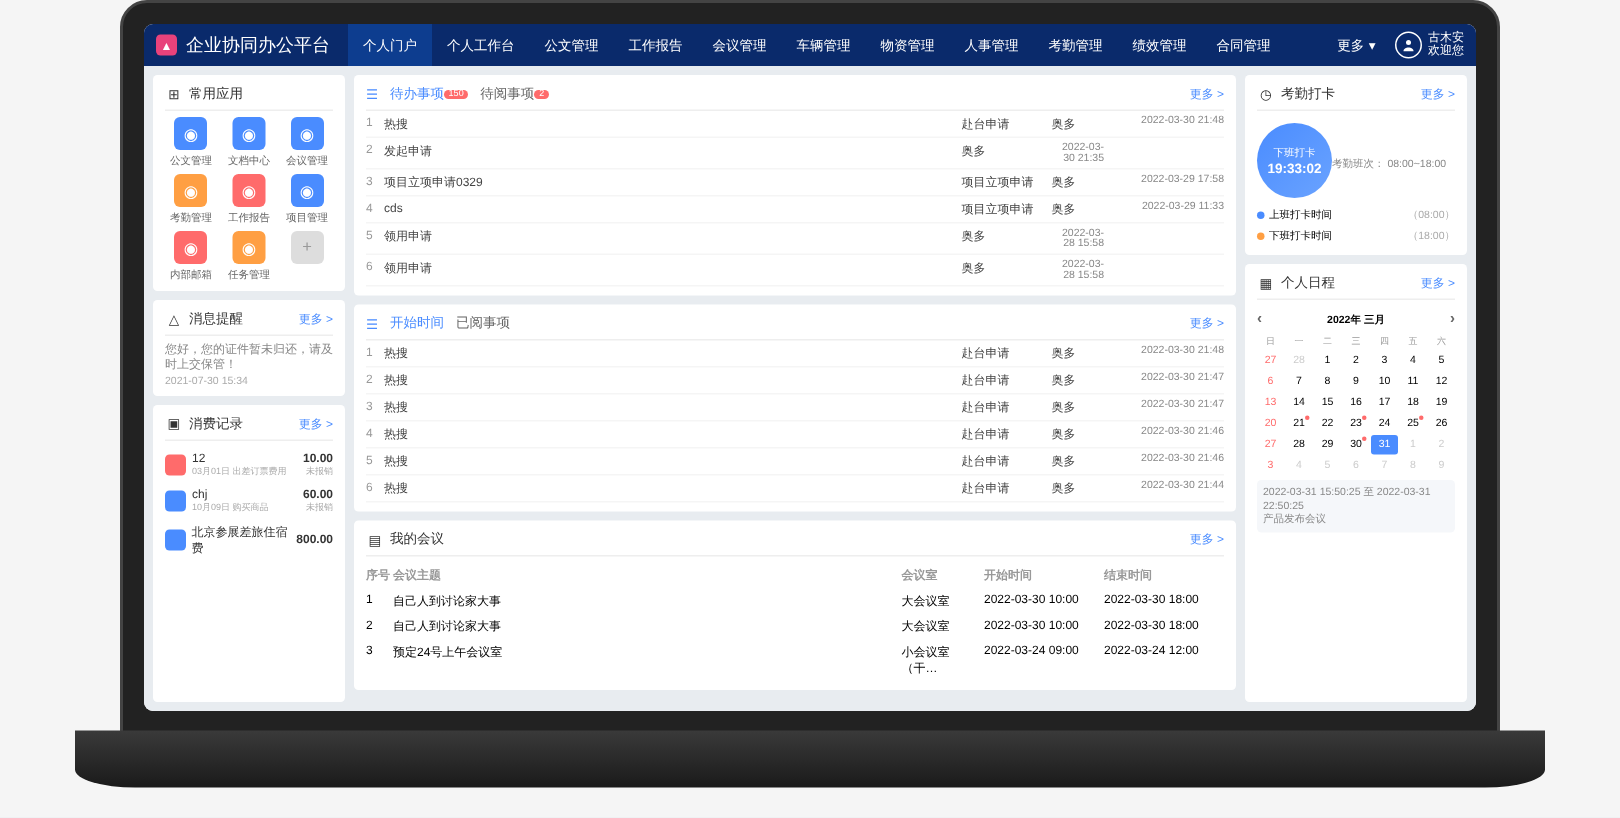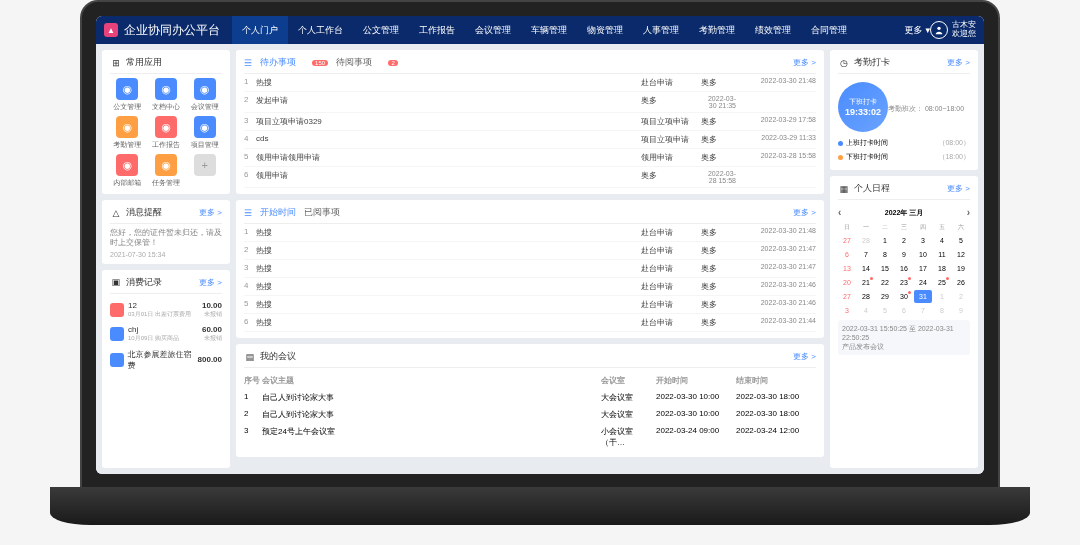--- a/index.html
+++ b/index.html
@@ -6,21 +6,21 @@
 body{background:#f5f5f5;width:1080px;height:545px;overflow:hidden;position:relative}
 .laptop{position:absolute;top:0;left:80px;width:920px;height:490px;background:#222;border-radius:18px 18px 0 0;padding:14px;border:2px solid #444}
 .screen{width:100%;height:100%;background:#fff;border-radius:6px;overflow:hidden;display:flex;flex-direction:column}
 .header{background:#0a2a6b;height:28px;display:flex;align-items:center;color:#fff;font-size:10px;padding:0 8px}
 .logo{width:14px;height:14px;background:#e8427b;border-radius:3px;margin-right:6px;display:flex;align-items:center;justify-content:center;font-size:8px}
 .brand{font-size:12px;font-weight:normal;margin-right:12px}
 .nav{display:flex;gap:0;flex:1}
 .nav-item{padding:0 10px;height:44px;display:flex;align-items:center;cursor:pointer;font-size:9px}
 .nav-item.active{background:#0d3d8f}
 .more{display:flex;align-items:center;gap:3px;font-size:9px}
-.user{display:flex;align-items:center;gap:4px;margin-left:0}
+.user{display:flex;align-items:center;gap:4px;margin-left:13px}
 .avatar{width:18px;height:18px;border:1.5px solid #fff;border-radius:50%;display:flex;align-items:center;justify-content:center}
 .avatar svg{width:10px;height:10px;fill:#fff}
 .uname{font-size:8px;line-height:1.1}
 .content{flex:1;background:#e8ecf0;padding:6px;display:grid;grid-template-columns:128px 1fr 148px;gap:6px;overflow:hidden}
 .card{background:#fff;border-radius:3px;padding:6px 8px}
 .card-h{display:flex;align-items:center;font-size:9px;color:#333;padding-bottom:4px;border-bottom:1px solid #eee;margin-bottom:4px}
 .card-h .title{font-weight:500}
 .card-h .ico{width:12px;height:12px;margin-right:4px;display:flex;align-items:center;justify-content:center}
 .more-link{margin-left:auto;color:#4a8cff;font-size:8px;cursor:pointer}
 .left{display:flex;flex-direction:column;gap:6px}
@@ -34,21 +34,21 @@
 .exp{display:flex;align-items:center;justify-content:space-between;padding:3px 0;font-size:8px}
 .exp-ic{width:14px;height:14px;border-radius:3px;margin-right:4px}
 .exp-l{display:flex;align-items:center;flex:1}
 .exp-name{color:#333}
 .exp-sub{font-size:6px;color:#aaa}
 .exp-r{text-align:right}
 .exp-amt{font-weight:bold;color:#333}
 .exp-st{font-size:6px;color:#aaa}
 .mid{display:flex;flex-direction:column;gap:6px;overflow:hidden}
 .tabs{display:flex;gap:8px;font-size:9px;border-bottom:1px solid #eee;padding-bottom:4px;align-items:center}
-.tab{color:#666;cursor:pointer;display:flex;align-items:center;gap:16px}
+.tab{color:#666;cursor:pointer;display:flex;align-items:center;gap:0}
 .tab.active{color:#4a8cff;font-weight:500}
 .badge{background:#ff6b6b;color:#fff;font-size:6px;border-radius:6px;padding:0 3px;min-width:10px;text-align:center}
 .tbl{font-size:8px;color:#444}
 .row{display:grid;grid-template-columns:12px 1fr 60px 35px 80px;padding:3px 0;border-bottom:1px solid #f5f5f5}
 .row .idx{color:#999}
 .row .tm{color:#888;text-align:right;font-size:7px}
 .mtg-row{display:grid;grid-template-columns:18px 1fr 55px 80px 80px;padding:3px 0;font-size:8px}
 .mtg-row.hdr{color:#999;font-weight:700}
 .right{display:flex;flex-direction:column;gap:6px;overflow:hidden}
 .clock{display:flex;flex-direction:row;align-items:center;padding:4px 0}
@@ -250,21 +250,20 @@
               </div>
               <div class="row">
                 <span class="idx">4</span>
                 <span>cds</span>
                 <span>项目立项申请</span>
                 <span>奥多</span>
                 <span class="tm">2022-03-29 11:33</span>
               </div>
               <div class="row">
                 <span class="idx">5</span>
-                <span>领用申请领用申请</span>
                 <span>领用申请</span>
                 <span>奥多</span>
                 <span class="tm">2022-03-28 15:58</span>
               </div>
               <div class="row">
                 <span class="idx">6</span>
                 <span>领用申请</span>
                 <span>奥多</span>
                 <span class="tm">2022-03-28 15:58</span>
               </div>

